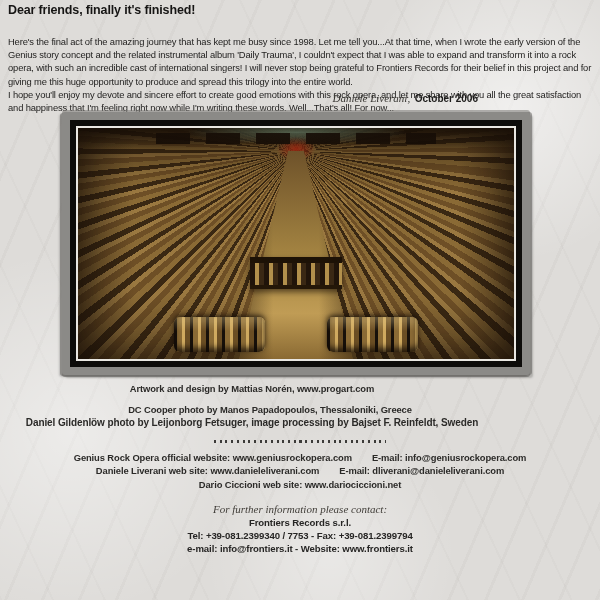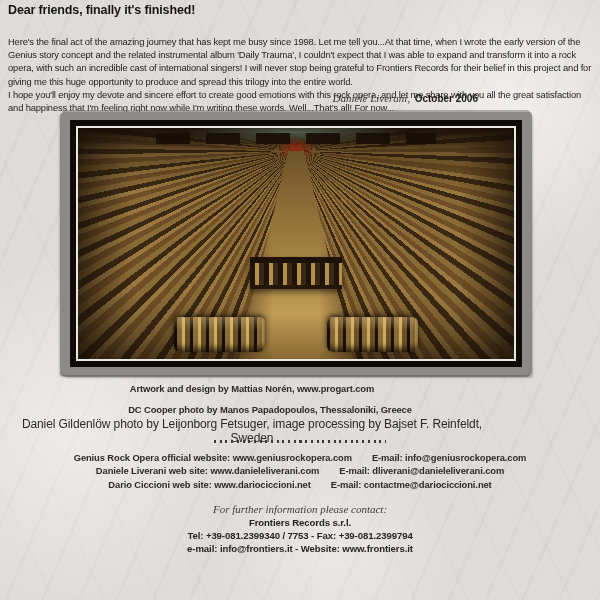--- a/index.html
+++ b/index.html
@@ -108,21 +108,21 @@
       repeating-linear-gradient(90deg, #17100a 0px, #17100a 3px, #8a6a35 3px, #8a6a35 8px, #cfa95f 8px, #cfa95f 11px, #6b4e24 11px, #6b4e24 16px);
     box-shadow: 0 -2px 5px rgba(15,9,4,.7), inset 0 -4px 6px rgba(15,9,4,.8);
   }
   .art-cyl.left  { left: 22%; }
   .art-cyl.right { right: 22%; }
 
   
   .center-line { position: absolute; left: 0; width: 504px; text-align: center; letter-spacing: -0.1px; }
   .caption { top: 383px; font-size: 9.4px; font-weight: 700; color: #2b2a28; }
   .photo1  { top: 404px; font-size: 9.4px; font-weight: 700; color: #2b2a28; padding-left: 36px; }
-  .photo2  { top: 417px; font-size: 12px; font-weight: 400; color: #2b2a28; }
+  .photo2  { top: 417px; font-size: 10px; font-weight: 700; color: #2b2a28; }
 
   .dots {
     position: absolute; top: 440px; left: 50%; transform: translateX(-50%);
     width: 172px; height: 3px;
     background: repeating-linear-gradient(90deg, #3c3b39 0px, #3c3b39 2px, rgba(0,0,0,0) 2px, rgba(0,0,0,0) 5.7px);
   }
 
   .links { position: absolute; top: 451px; left: 0; width: 600px; }
   .link-row {
     display: flex; justify-content: center; gap: 20px;
@@ -180,21 +180,20 @@
     <div class="link-row">
       <span>Genius Rock Opera official website: www.geniusrockopera.com</span>
       <span>E-mail: info@geniusrockopera.com</span>
     </div>
     <div class="link-row">
       <span>Daniele Liverani web site: www.danieleliverani.com</span>
       <span>E-mail: dliverani@danieleliverani.com</span>
     </div>
     <div class="link-row">
       <span>Dario Ciccioni web site: www.dariociccioni.net</span>
-      <span>E-mail: contactme@dariociccioni.net</span>
     </div>
   </div>
 
   <div class="contact">
     <div class="contact-intro">For further information please contact:</div>
     <div class="contact-line">Frontiers Records s.r.l.</div>
     <div class="contact-line">Tel: +39-081.2399340 / 7753 - Fax: +39-081.2399794</div>
     <div class="contact-line">e-mail: info@frontiers.it - Website: www.frontiers.it</div>
   </div>
 

